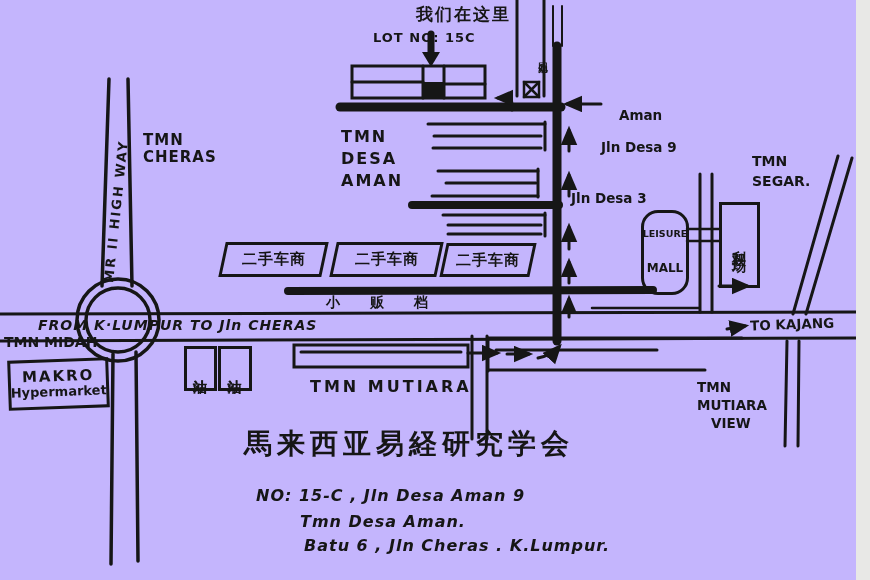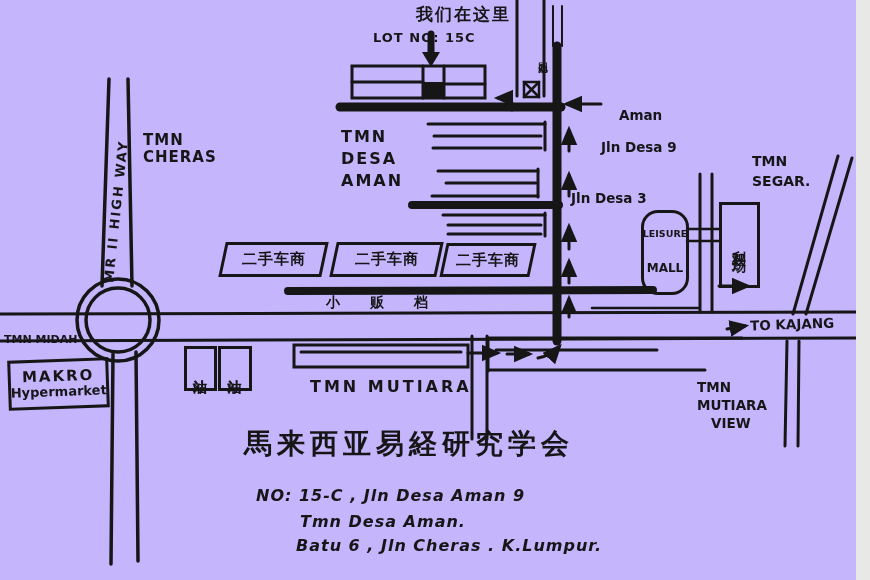--- a/index.html
+++ b/index.html
@@ -202,24 +202,25 @@
   </div>
   <div class="pgram" style="left:333px;top:242px;width:107px;height:35px;">
     <span>二手车商</span>
   </div>
   <div class="pgram" style="left:443px;top:243px;width:90px;height:34px;">
     <span>二手车商</span>
   </div>
 
   <div class="lbl" style="left:326px;top:294px;font-size:14px;letter-spacing:30px;">小贩档</div>
 
+  <div class="lbl ital" style="left:38px;top:317px;font-size:14px;letter-spacing:1px;">FROM K·LUMPUR  TO  Jln CHERAS</div>
 
   <div class="lbl" style="left:750px;top:317px;font-size:13.5px;transform:rotate(-2deg);">TO KAJANG</div>
 
-  <div class="lbl" style="left:4px;top:334px;font-size:11px;">TMN MIDAH</div>
+  <div class="lbl" style="left:4px;top:334px;font-size:14px;">TMN MIDAH</div>
 
   <div class="box center" style="left:8px;top:359px;width:101px;height:50px;transform:rotate(-2deg);">
     <div class="lbl" style="position:static;font-size:15px;letter-spacing:2px;">MAKRO</div>
     <div class="lbl" style="position:static;font-size:13px;">Hypermarket</div>
   </div>
 
   <div class="box center" style="left:184px;top:346px;width:33px;height:45px;">
     <div class="lbl vtext" style="position:static;font-size:14px;">油站</div>
   </div>
   <div class="box center" style="left:218px;top:346px;width:34px;height:45px;">
@@ -232,15 +233,15 @@
     <div>TMN</div>
     <div>MUTIARA</div>
     <div style="padding-left:14px;">VIEW</div>
   </div>
 
 
   <div class="lbl" style="left:244px;top:428px;font-size:28px;letter-spacing:5px;">馬来西亚易経研究学会</div>
 
   <div class="lbl ital" style="left:256px;top:487px;font-size:16px;letter-spacing:1px;">NO: 15-C ,  Jln Desa Aman 9</div>
   <div class="lbl ital" style="left:300px;top:513px;font-size:16px;letter-spacing:1px;font-style:italic;">Tmn Desa Aman.</div>
-  <div class="lbl ital" style="left:296px;top:537px;font-size:16px;letter-spacing:1px;">Batu 6 ,  Jln Cheras . K.Lumpur.</div>
+  <div class="lbl ital" style="left:304px;top:537px;font-size:16px;letter-spacing:1px;">Batu 6 ,  Jln Cheras . K.Lumpur.</div>
 
 </div>
 
 </body></html>

